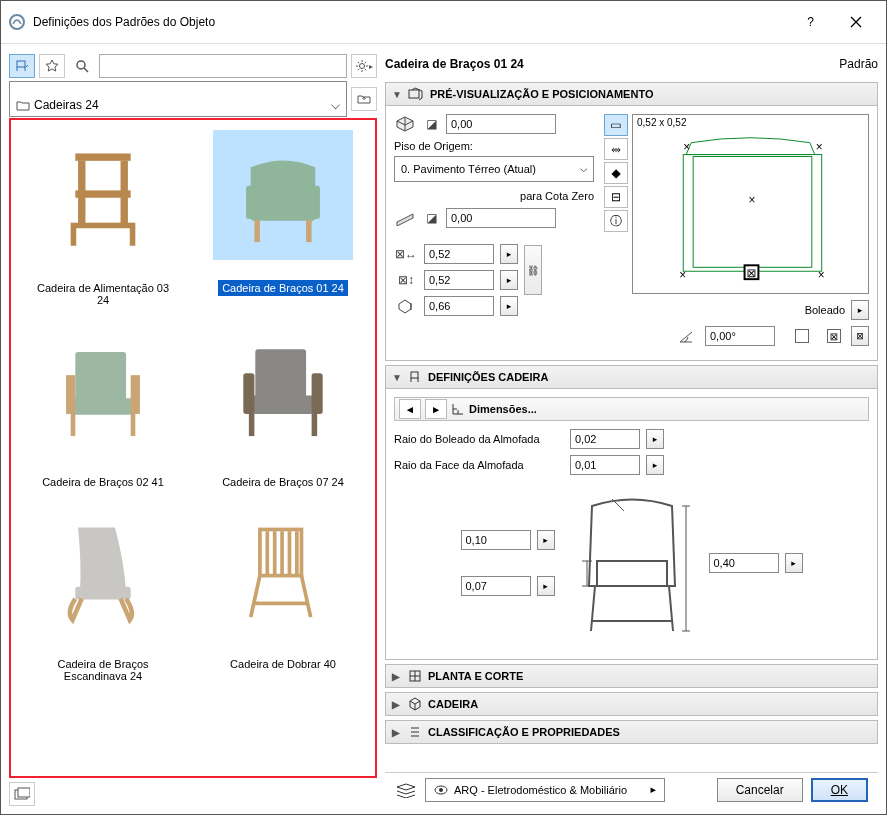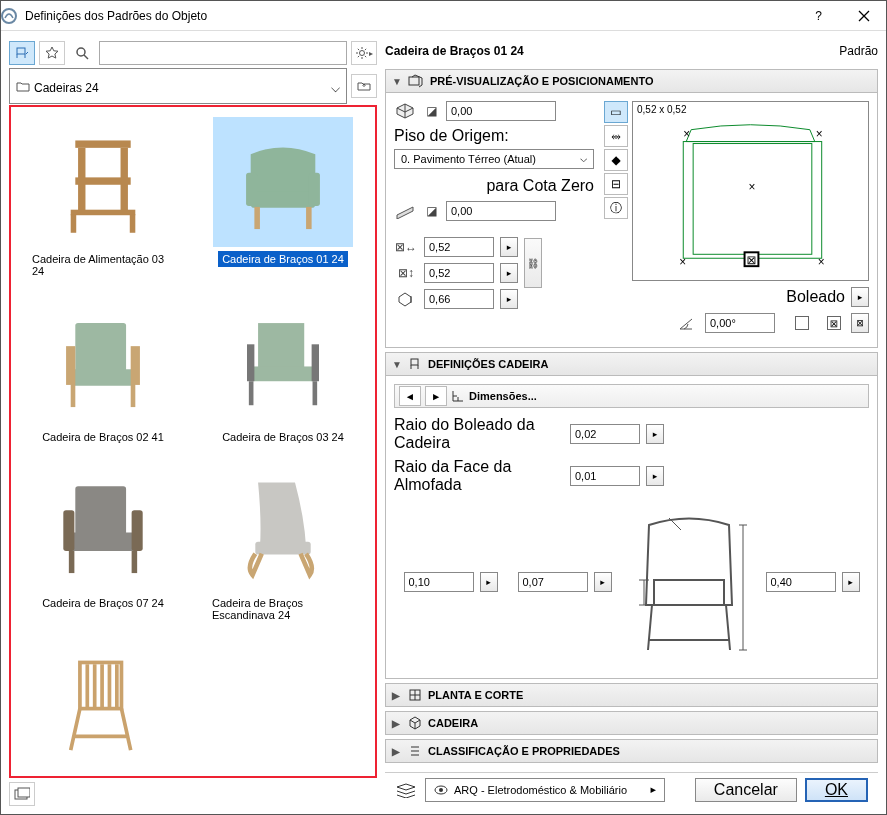--- a/index.html
+++ b/index.html
@@ -1,65 +1,65 @@
 <!DOCTYPE html>
 <html><head>
 <meta charset="utf-8">
 <style>
 * { box-sizing: border-box; font-family: "Segoe UI", Tahoma, sans-serif; }
 body { margin: 0; background: #fff; font-size: 12px; color: #000; }
 .dialog { width: 887px; height: 815px; border: 1px solid #555; display: flex; flex-direction: column; background: #fff; }
-.titlebar { height: 30px; background: #fff; display: flex; align-items: center; padding: 0 0; border-bottom: 1px solid #ddd; }
+.titlebar { height: 43px; background: #fff; display: flex; align-items: center; padding: 0 8px; border-bottom: 1px solid #ddd; }
 .titlebar .app-icon { width: 16px; height: 16px; margin-right: 8px; }
 .titlebar .title { flex: 1; font-size: 12px; }
 .titlebar .winbtn { width: 45px; height: 30px; display: flex; align-items: center; justify-content: center; cursor: pointer; }
 .body { flex: 1; display: flex; padding: 8px; gap: 8px; overflow: hidden; }
 .left { width: 368px; display: flex; flex-direction: column; }
 .right { flex: 1; display: flex; flex-direction: column; overflow: hidden; }
 .toolbar { display: flex; align-items: center; gap: 4px; height: 28px; margin-bottom: 6px; }
 .tbtn { width: 26px; height: 24px; border: 1px solid #ccc; background: #fff; display: flex; align-items: center; justify-content: center; cursor: pointer; }
 .tbtn.sel { background: #cfe8fb; border-color: #6aa7d2; }
 .searchbox { flex: 1; height: 24px; border: 1px solid #aaa; padding: 0 4px; }
 .folderbar { display: flex; align-items: center; gap: 4px; height: 26px; margin-bottom: 6px; }
-.folderdd { flex: 1; height: 36px; border: 1px solid #888; display: flex; align-items: flex-start; padding: 12px 6px; cursor: pointer; background: #fff; }
+.folderdd { flex: 1; height: 36px; border: 1px solid #888; display: flex; align-items: flex-end; padding: 4px 6px; cursor: pointer; background: #fff; }
 .folderdd .chev { margin-left: auto; }
 .grid-wrap { flex: 1; border: 2px solid #e23; padding: 4px; overflow-y: auto; }
 .grid { display: grid; grid-template-columns: 1fr 1fr; gap: 4px; }
 .item { display: flex; flex-direction: column; align-items: center; padding: 6px 2px; cursor: pointer; }
 .item .thumb { width: 140px; height: 130px; display: flex; align-items: center; justify-content: center; }
-.item .lbl { font-size: 11px; margin-top: 4px; padding: 2px 4px; max-width: 150px; }
+.item .lbl { text-align: center; font-size: 11px; margin-top: 20px; padding: 2px 4px; max-width: 150px; }
 .item.sel .thumb { background: #bde2ff; }
 .item.sel .lbl { background: #0a60c9; color: #fff; }
 .right-header { display: flex; align-items: center; font-weight: bold; height: 24px; margin-bottom: 6px; }
 .right-header .spacer { flex: 1; }
 .panel { margin-bottom: 4px; }
 .panel-h { height: 24px; background: linear-gradient(#f3f3f3,#e6e6e6); border: 1px solid #bbb; display: flex; align-items: center; padding: 0 6px; gap: 6px; cursor: pointer; font-weight: bold; font-size: 11px; }
 .panel-h .tri { width: 10px; font-size: 10px; color: #555; }
 .panel-b { border: 1px solid #bbb; border-top: none; padding: 8px; }
 .row { display: flex; align-items: center; gap: 6px; margin-bottom: 6px; }
-.smlabel { font-size: 16px; }
+.smlabel { font-size: 11px; }
 .numfield { width: 70px; height: 20px; border: 1px solid #888; padding: 0 4px; font-size: 11px; }
 .numfield-w { width: 110px; }
 .stepbtn { width: 18px; height: 20px; border: 1px solid #888; background: linear-gradient(#fff,#e8e8e8); display: flex; align-items: center; justify-content: center; cursor: pointer; font-size: 9px; }
-.dd { height: 20px; border: 1px solid #888; background: #fff; display: flex; align-items: center; padding: 8px 6px; cursor: pointer; font-size: 11px; }
+.dd { height: 26px; border: 1px solid #888; background: #fff; display: flex; align-items: center; padding: 8px 6px; cursor: pointer; font-size: 11px; }
 .dd .chev { margin-left: auto; font-size: 9px; }
 .preview-row { display: flex; gap: 10px; }
 .preview-left { width: 200px; }
 .preview-right { flex: 1; }
 .viewstrip { display: flex; flex-direction: column; gap: 2px; }
 .viewbtn { width: 24px; height: 22px; border: 1px solid #bbb; background: #fff; display: flex; align-items: center; justify-content: center; cursor: pointer; }
 .viewbtn.sel { background: #cfe8fb; border-color: #6aa7d2; }
 .planview { flex: 1; border: 1px solid #888; height: 180px; position: relative; background: #fff; }
 .iconbox { width: 24px; height: 20px; display: flex; align-items: center; justify-content: center; color: #444; }
 .chain { width: 18px; height: 50px; border: 1px solid #aaa; background: linear-gradient(#fafafa,#eaeaea); display: flex; align-items: center; justify-content: center; cursor: pointer; font-size: 10px; }
 .subhdr { height: 24px; border: 1px solid #bbb; background: linear-gradient(#fafafa,#eee); display: flex; align-items: center; gap: 4px; padding: 0 4px; font-weight: bold; font-size: 11px; }
 .arrowbtn { width: 22px; height: 20px; border: 1px solid #bbb; background: #fff; display: flex; align-items: center; justify-content: center; cursor: pointer; }
 .bottombar { height: 34px; border-top: 1px solid #ccc; display: flex; align-items: center; padding: 0 10px; gap: 8px; }
 .layer-dd { height: 24px; border: 1px solid #888; background: #fff; display: flex; align-items: center; padding: 0 8px; gap: 6px; cursor: pointer; min-width: 240px; font-size: 11px; }
-.btn { height: 24px; padding: 0 18px; border: 1px solid #888; background: linear-gradient(#fdfdfd,#eaeaea); cursor: pointer; font-size: 16px; }
+.btn { height: 24px; padding: 0 18px; border: 1px solid #888; background: linear-gradient(#fdfdfd,#eaeaea); cursor: pointer; font-size: 12px; }
 .btn.primary { border: 2px solid #2463b5; background: linear-gradient(#eaf3fd,#cfe3f8); text-decoration: underline; }
 .left-footer { height: 28px; display: flex; align-items: center; padding-top: 4px; }
 .dim-diagram { display: flex; align-items: center; justify-content: center; gap: 12px; padding: 10px 0; }
 .checkbox-sq { width: 14px; height: 14px; border: 1px solid #666; display: inline-flex; align-items: center; justify-content: center; font-size: 10px; }
 </style>
 </head>
 <body>
 
 <div class="dialog">
 
@@ -160,33 +160,20 @@
                 <svg width="130" height="120" viewBox="0 0 130 130">
                   <rect x="35" y="25" width="55" height="55" rx="3" fill="#9db8a2"></rect>
                   <rect x="30" y="75" width="70" height="18" rx="3" fill="#9db8a2"></rect>
                   <rect x="25" y="50" width="10" height="42" fill="#c9a673"></rect>
                   <rect x="95" y="50" width="10" height="42" fill="#c9a673"></rect>
                   <rect x="30" y="92" width="5" height="24" fill="#c9a673"></rect>
                   <rect x="95" y="92" width="5" height="24" fill="#c9a673"></rect>
                 </svg>
               </div>
               <div class="lbl">Cadeira de Braços 02 41</div>
-            </div>
-            <div class="item">
-              <div class="thumb">
-                <svg width="130" height="120" viewBox="0 0 130 130">
-                  <rect x="38" y="25" width="50" height="52" fill="#9db8a2"></rect>
-                  <rect x="30" y="72" width="70" height="16" fill="#9db8a2"></rect>
-                  <rect x="26" y="48" width="8" height="40" fill="#777"></rect>
-                  <rect x="96" y="48" width="8" height="40" fill="#777"></rect>
-                  <rect x="28" y="88" width="5" height="26" fill="#777"></rect>
-                  <rect x="97" y="88" width="5" height="26" fill="#777"></rect>
-                </svg>
-              </div>
-              <div class="lbl">Cadeira de Braços 03 24</div>
             </div>
             <div class="item">
               <div class="thumb">
                 <svg width="130" height="120" viewBox="0 0 130 130">
                   <rect x="35" y="22" width="55" height="56" rx="3" fill="#8a8884"></rect>
                   <rect x="28" y="72" width="74" height="20" rx="3" fill="#8a8884"></rect>
                   <rect x="22" y="48" width="12" height="44" rx="3" fill="#7a6a55"></rect>
                   <rect x="96" y="48" width="12" height="44" rx="3" fill="#7a6a55"></rect>
                   <rect x="28" y="92" width="6" height="24" fill="#7a6a55"></rect>
                   <rect x="96" y="92" width="6" height="24" fill="#7a6a55"></rect>
@@ -366,32 +353,32 @@
           <div class="subhdr">
             <div class="arrowbtn">◂</div>
             <div class="arrowbtn">▸</div>
             <svg width="14" height="14">
                   <path d="M2 2v10h10M2 7h4M7 12V8" stroke="#333" fill="none"></path>
                 </svg>
             <span>Dimensões...</span>
           </div>
           <div style="height:8px"></div>
           <div class="row">
-            <span class="smlabel" style="width:170px">Raio do Boleado da Cadeira</span>
+            <span class="smlabel" style="width:170px">Raio do Boleado da Almofada</span>
             <input class="numfield" value="0,02" style="">
             <div class="stepbtn">▸</div>
           </div>
           <div class="row">
             <span class="smlabel" style="width:170px">Raio da Face da Almofada</span>
             <input class="numfield" value="0,01" style="">
             <div class="stepbtn">▸</div>
           </div>
 
           <div class="dim-diagram">
-            <div style="display:flex;flex-direction:row;gap:20px">
+            <div style="display:flex;flex-direction:column;gap:20px">
               <div class="row">
                     <input class="numfield" value="0,10" style="">
                     <div class="stepbtn">▸</div>
                   </div>
               <div class="row">
                     <input class="numfield" value="0,07" style="">
                     <div class="stepbtn">▸</div>
                   </div>
             </div>
             <svg width="130" height="150">

